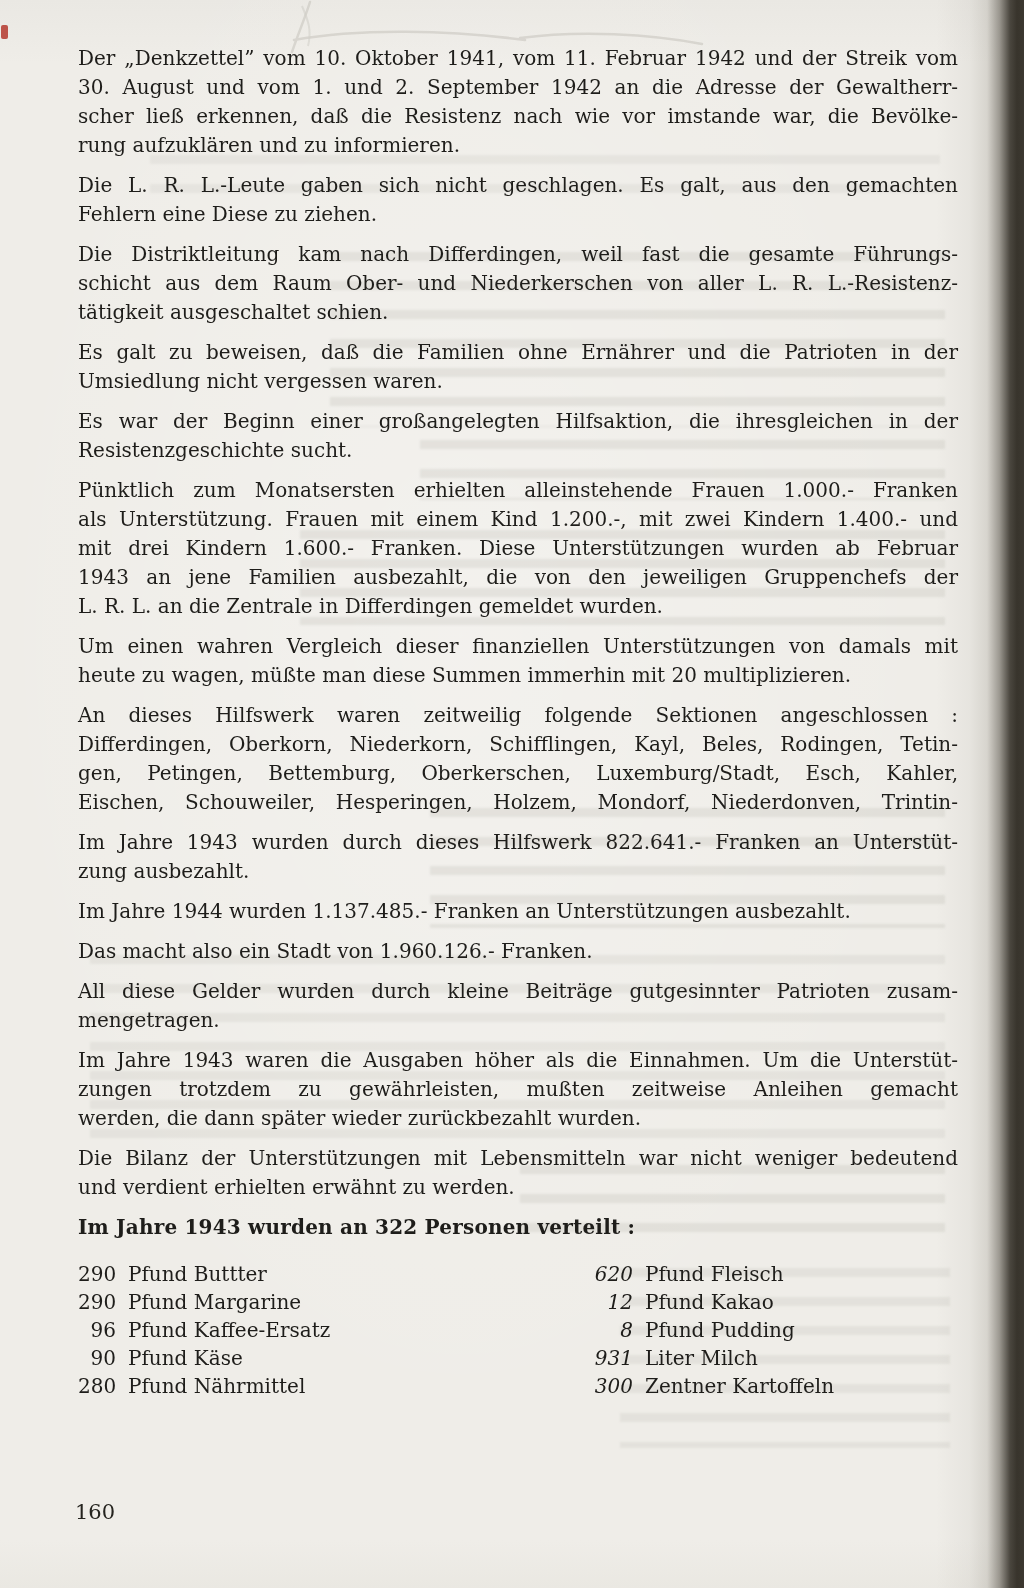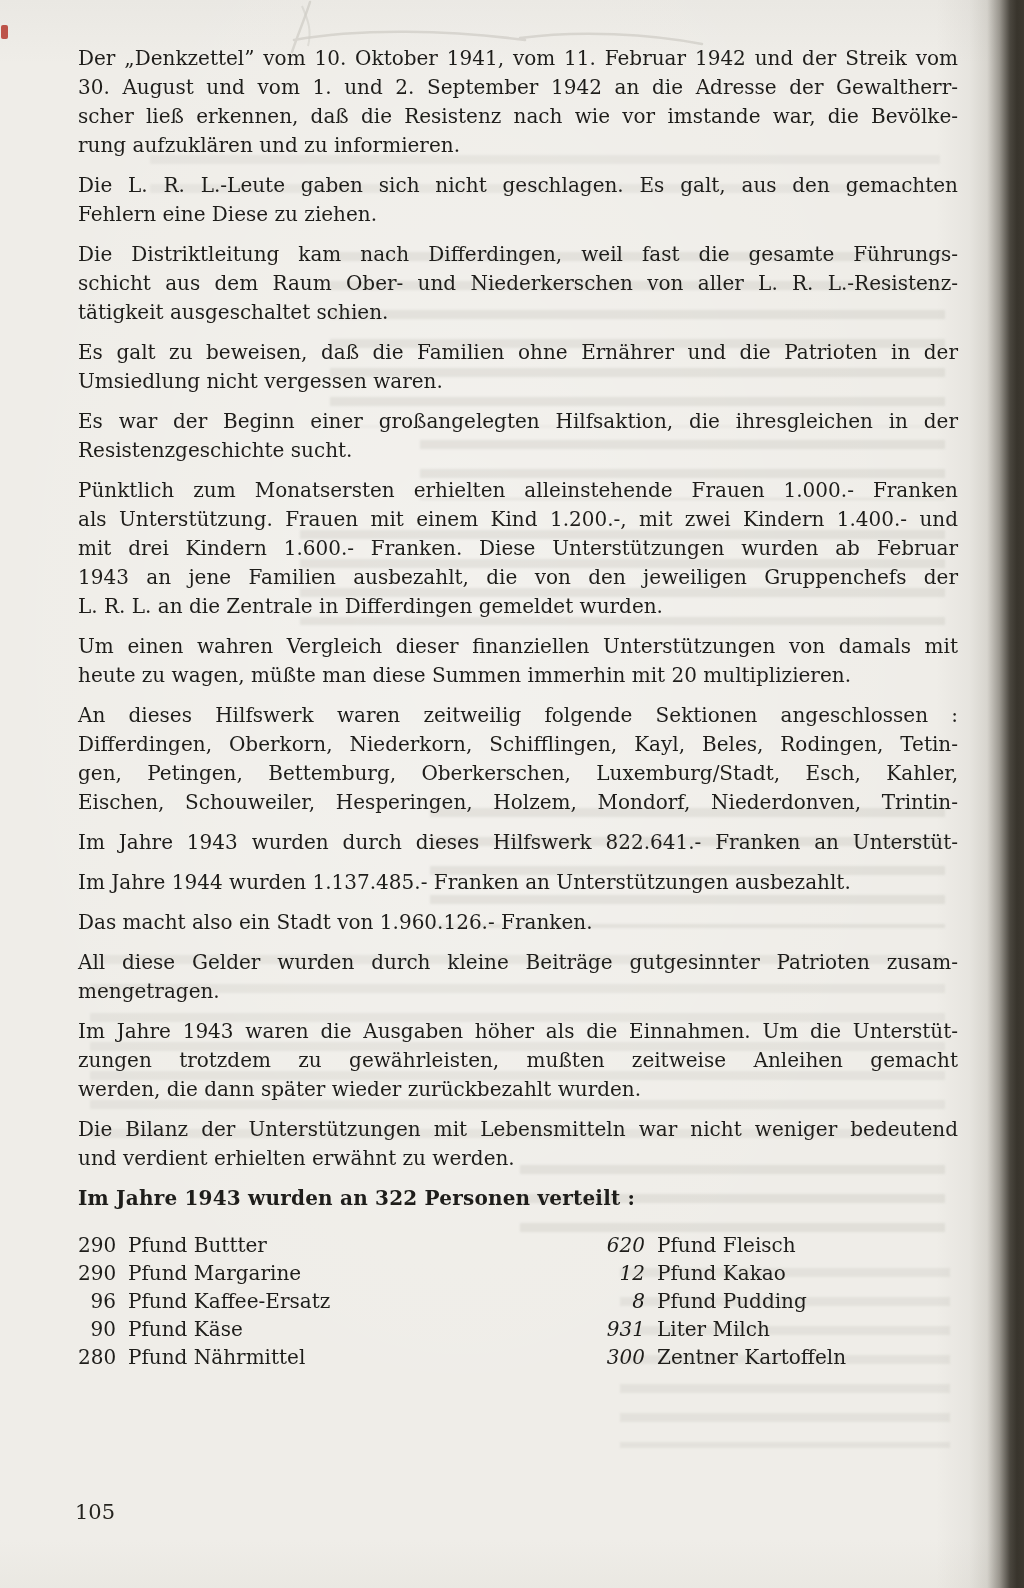--- a/index.html
+++ b/index.html
@@ -25,21 +25,21 @@
     color: #1e1d1a;
   }
   .para { margin: 0 0 11px 0; }
   .para .line { text-align: justify; text-align-last: justify; white-space: normal; }
   .para .line.last { text-align-last: left; }
   .heading {
     font-weight: bold;
     margin: 3px 0 18px 0;
     letter-spacing: 0.2px;
   }
-  .food-list { display: flex; margin-top: 2px; gap: 12px; }
+  .food-list { display: flex; margin-top: 2px; }
   .food-col { display: block; }
   .food-col.left  { width: 425px; flex: 0 0 425px; }
   .food-col.right { flex: 1; }
   .food-row { display: flex; line-height: 28px; }
   .food-row .qty { text-align: right; margin-right: 12px; }
   .food-col.left  .qty { width: 38px; }
   .food-col.right .qty { width: 130px; font-style: italic; }
   .page-number {
     position: absolute;
     left: 75px; top: 1500px;
@@ -146,20 +146,21 @@
         <div class="line last">heute zu wagen, müßte man diese Summen immerhin mit 20 multiplizieren.</div>
       </div>
     <div class="para">
         <div class="line">An dieses Hilfswerk waren zeitweilig folgende Sektionen angeschlossen :</div>
         <div class="line">Differdingen, Oberkorn, Niederkorn, Schifflingen, Kayl, Beles, Rodingen, Tetin-</div>
         <div class="line">gen, Petingen, Bettemburg, Oberkerschen, Luxemburg/Stadt, Esch, Kahler,</div>
         <div class="line">Eischen, Schouweiler, Hesperingen, Holzem, Mondorf, Niederdonven, Trintin-</div>
       </div>
     <div class="para">
         <div class="line">Im Jahre 1943 wurden durch dieses Hilfswerk 822.641.- Franken an Unterstüt-</div>
+        <div class="line last">zung ausbezahlt.</div>
       </div>
     <div class="para">
         <div class="line last">Im Jahre 1944 wurden 1.137.485.- Franken an Unterstützungen ausbezahlt.</div>
       </div>
     <div class="para">
         <div class="line last">Das macht also ein Stadt von 1.960.126.- Franken.</div>
       </div>
     <div class="para">
         <div class="line">All diese Gelder wurden durch kleine Beiträge gutgesinnter Patrioten zusam-</div>
         <div class="line last">mengetragen.</div>
@@ -217,16 +218,16 @@
             <span class="flabel">Liter Milch</span>
           </div>
           <div class="food-row">
             <span class="qty">300</span>
             <span class="flabel">Zentner Kartoffeln</span>
           </div>
         </div>
     </div>
   </div>
 
-  <div class="page-number">105</div>
+  <div class="page-number">160</div>
 
   <div class="spine"></div>
 </div>
 
 </body></html>

